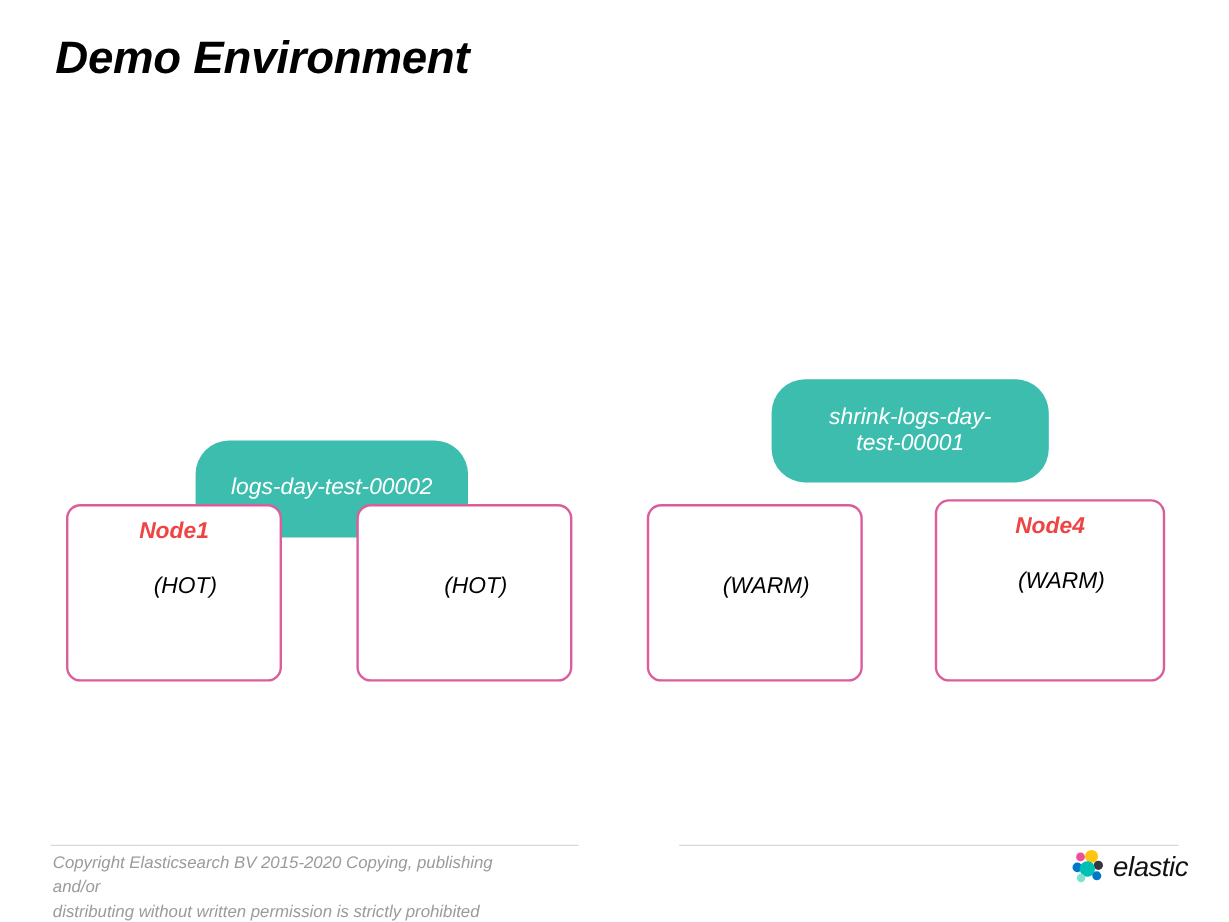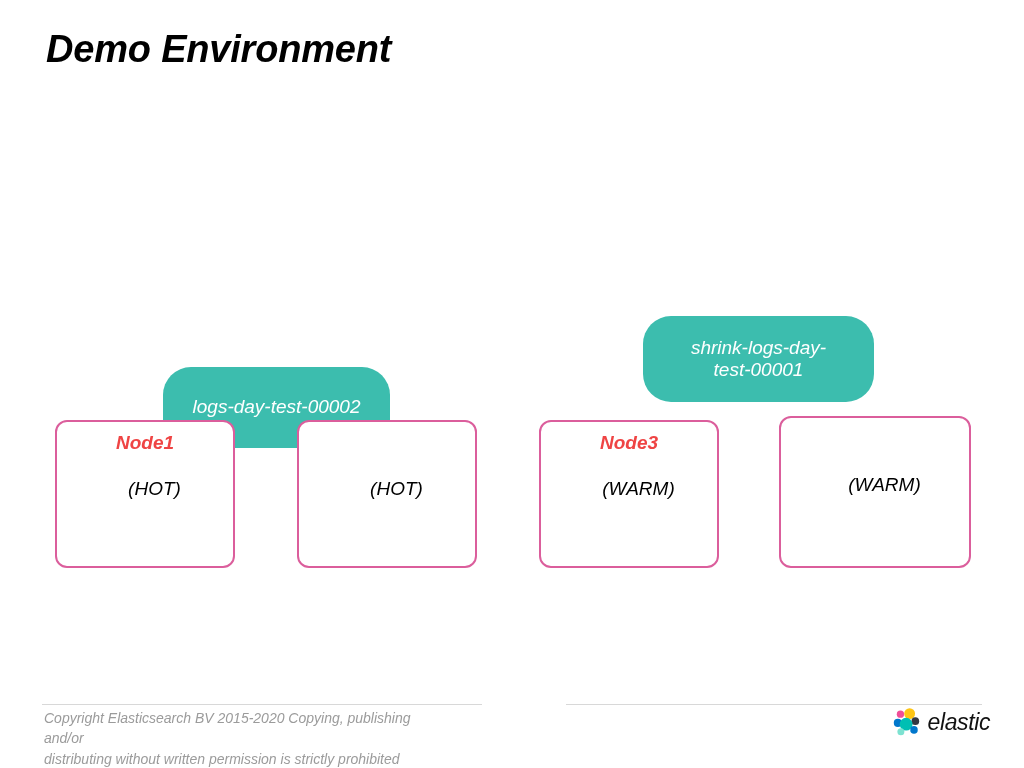--- a/index.html
+++ b/index.html
@@ -179,25 +179,25 @@
     <div class="node-box" id="node-box-0">
       <div class="node-name">Node1</div>
       <div class="node-tier">(HOT)</div>
     </div>
 
     <div class="node-box" id="node-box-1">
       <div class="node-tier">(HOT)</div>
     </div>
 
     <div class="node-box" id="node-box-2">
-      <div class="node-name">Node3</div>
       <div class="node-tier">(WARM)</div>
     </div>
 
     <div class="node-box" id="node-box-3">
+      <div class="node-name">Node4</div>
       <div class="node-tier">(WARM)</div>
     </div>
 
   </div>
 
   <div class="footer">
 
     <div class="footer-rule footer-rule-left"></div>
     <div class="footer-rule footer-rule-right"></div>
 

